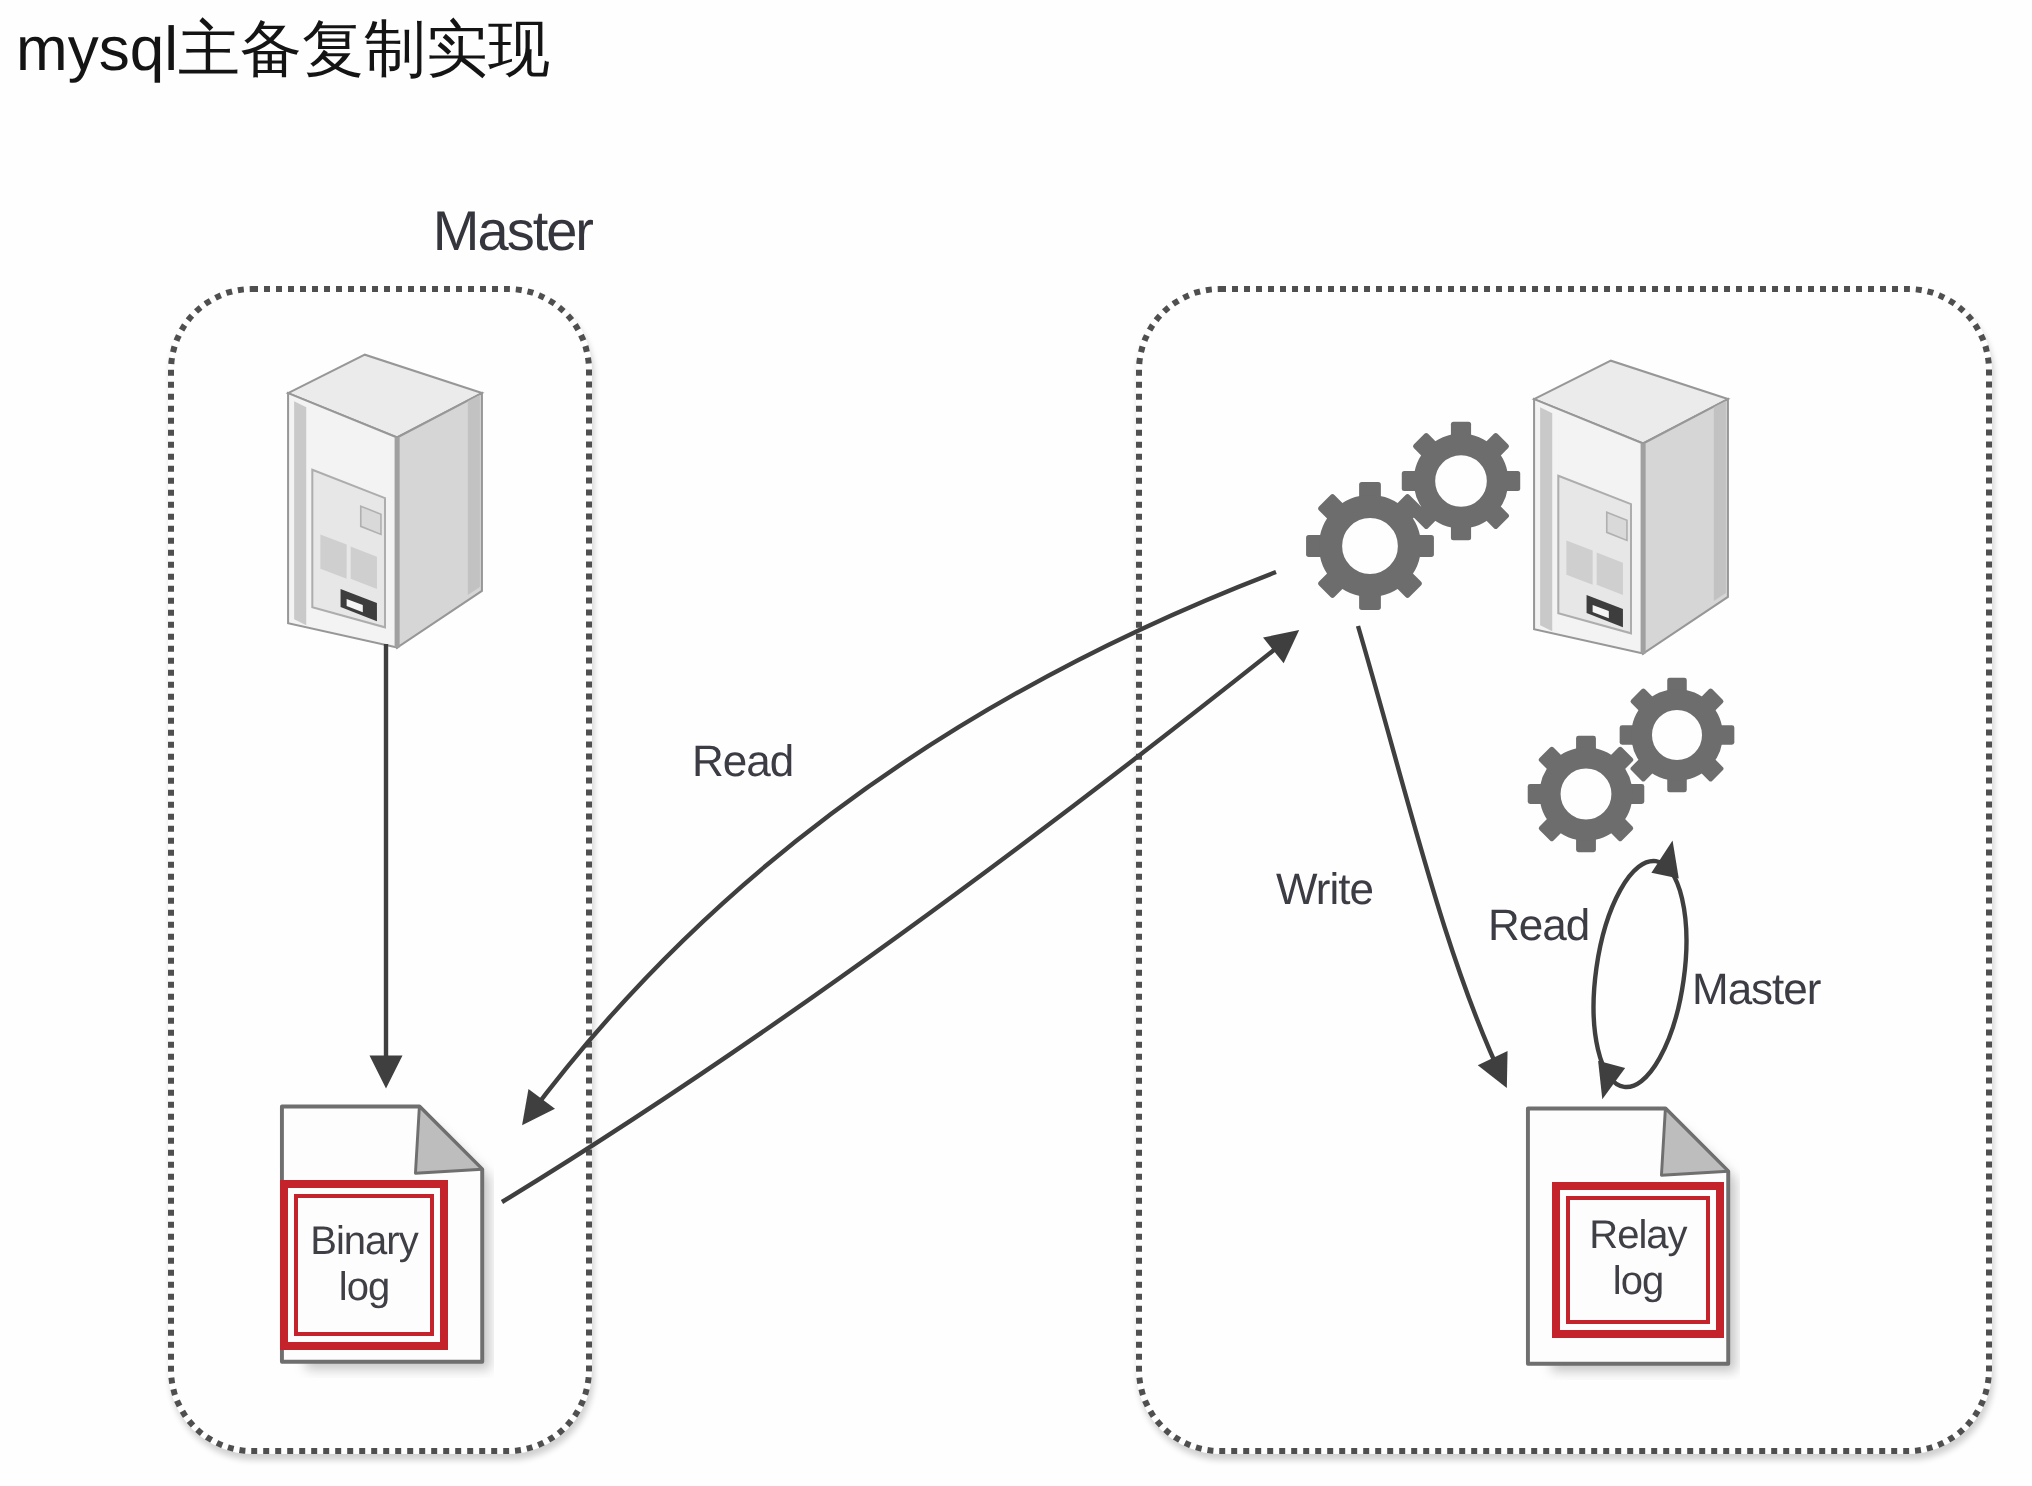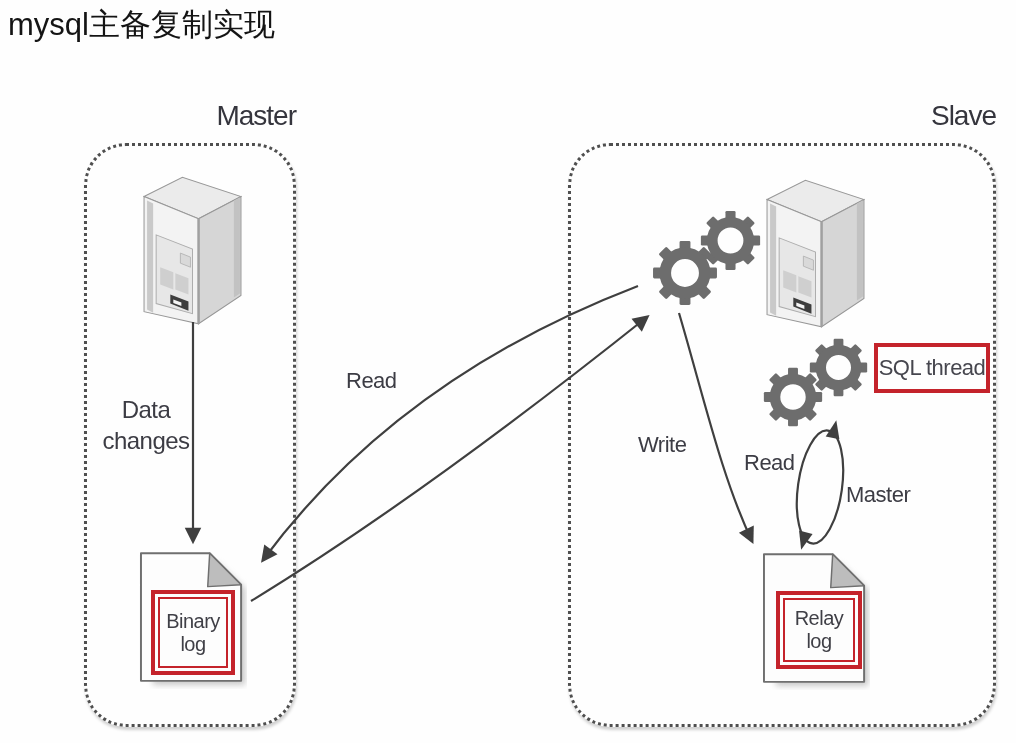--- a/index.html
+++ b/index.html
@@ -65,36 +65,30 @@
 <body>
 
 <div class="stage">
 
   <h1 class="page-title">mysql主备复制实现</h1>
 
 
   <div class="region-label" style="left:84px;top:100px;width:212px;">Master</div>
   <div class="dashed-box" style="left:84px;top:143px;width:212px;height:584px;"></div>
 
-  <div class="multiline-label" style="left:92px;top:394px;width:108px;">
-    <div>Data</div>
-    <div>changes</div>
-  </div>
 
-  <div class="region-label" style="left:568px;top:100px;width:428px;">Slave</div>
   <div class="dashed-box" style="left:568px;top:143px;width:428px;height:584px;"></div>
 
   <div class="free-label" style="left:346px;top:368px;">Read</div>
   <div class="free-label" style="left:638px;top:432px;">Write</div>
   <div class="free-label" style="left:744px;top:450px;">Read</div>
   <div class="free-label" style="left:846px;top:482px;">Master</div>
 
-  <div class="thread-label" style="left:874px;top:343px;width:116px;height:50px;font-size:22px;">SQL thread</div>
 
-  <div class="doc-label" style="left:151px;top:590px;width:84px;height:85px;">
+  <div class="doc-label" style="left:140px;top:590px;width:84px;height:85px;">
     <div class="doc-label-inner">
       <div>Binary</div>
       <div>log</div>
     </div>
   </div>
   <div class="doc-label" style="left:776px;top:591px;width:86px;height:78px;">
     <div class="doc-label-inner">
       <div>Relay</div>
       <div>log</div>
     </div>

